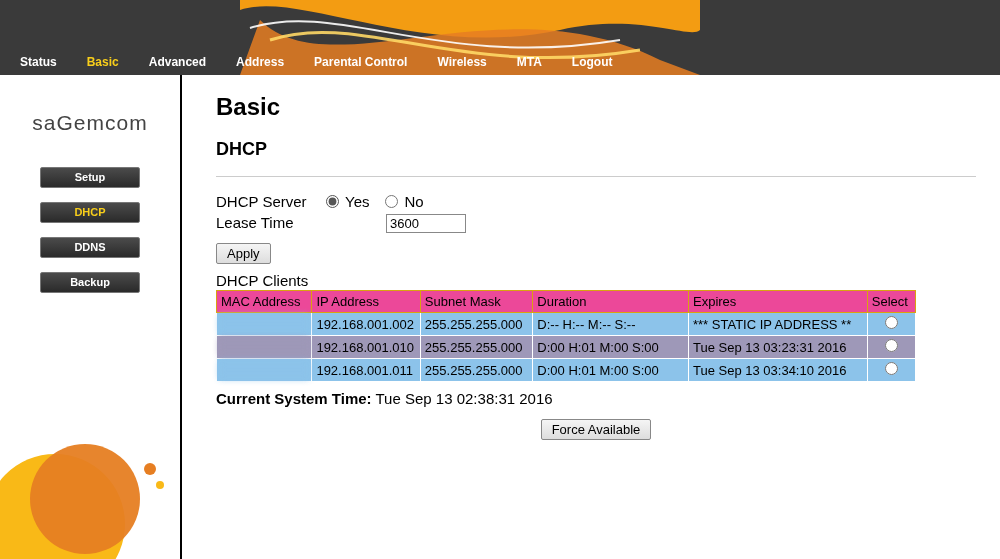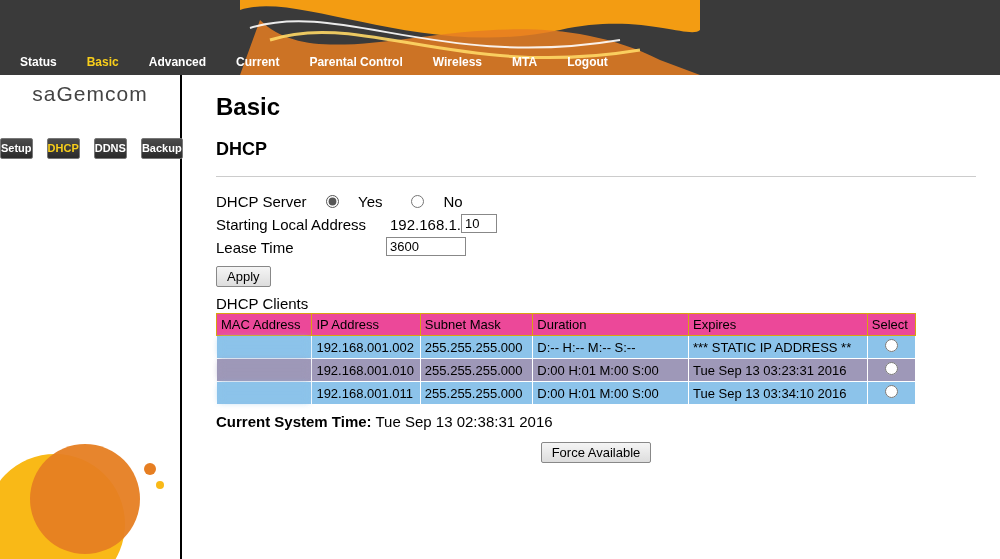--- a/index.html
+++ b/index.html
@@ -39,35 +39,35 @@
       font-weight: bold;
       font-size: 12px;
       text-decoration: none;
       cursor: pointer;
     }
     .topnav a.active { color: #f8ce1a; }
     .main { display: flex; height: calc(559px - 75px); }
     .sidebar {
       width: 182px;
       border-right: 2px solid #000;
-      padding-top: 7px;
+      padding-top: 36px;
       position: relative;
       background: #fff;
     }
     .brand {
       text-align: center;
       font-family: "Trebuchet MS", sans-serif;
       font-size: 21px;
       letter-spacing: 1px;
       color: #444;
       margin-bottom: 32px;
     }
     .sidemenu {
       display: flex;
-      flex-direction: row;
+      flex-direction: column;
       align-items: center;
       gap: 14px;
     }
     .sidemenu a {
       display: block;
       width: 100px;
       background: linear-gradient(#4b4b4b,#2a2a2a);
       color: #fff;
       font-size: 11px;
       font-weight: bold;
@@ -87,27 +87,27 @@
     }
     .content {
       flex: 1;
       padding: 18px 24px 10px 34px;
       overflow: hidden;
     }
     h1 { font-size: 24px; font-weight: bold; margin-bottom: 18px; }
     h2 { font-size: 18px; font-weight: bold; margin-bottom: 16px; }
     .desc { font-size: 15px; margin-bottom: 10px; }
     hr { border: none; border-top: 1px solid #ccc; margin-bottom: 16px; }
-    .form-row { display: flex; align-items: flex-end; margin-bottom: 4px; font-size: 15px; }
+    .form-row { display: flex; align-items: flex-start; margin-bottom: 4px; font-size: 15px; }
     .form-row .lbl { width: 170px; }
     .form-row .prefix { margin-left: 4px; }
     .form-row input[type=text].tiny { width: 36px; }
     .form-row input[type=text].small { width: 60px; }
     .form-row input[type=text].med { width: 80px; }
-    .radio-group { display: inline-flex; align-items: center; gap: 19px; }
+    .radio-group { display: inline-flex; align-items: center; gap: 6px; }
     .radio-group label { margin-right: 10px; font-size: 15px; }
     input[type=text] {
       font-size: 13px;
       padding: 1px 3px;
       border: 1px solid #888;
     }
     .btn {
       background: linear-gradient(#f5f5f5,#ddd);
       border: 1px solid #888;
       border-radius: 2px;
@@ -162,21 +162,21 @@
       <path d="M0 10 C 60 -10, 180 60, 320 30 C 400 12, 450 40, 460 30 L460 0 L0 0 Z" fill="#f39c12"></path>
       <path d="M20 20 C 90 90, 260 -20, 420 60 L460 75 L0 75 Z" fill="#e67e22" opacity="0.85"></path>
       <path d="M10 28 C 100 0, 200 70, 380 40" stroke="#ffffff" stroke-width="2" fill="none" opacity="0.9"></path>
       <path d="M30 40 C 120 10, 220 80, 400 50" stroke="#ffd866" stroke-width="3" fill="none" opacity="0.9"></path>
     </svg>
   </div>
   <div class="topnav">
     <a>Status</a>
     <a class="active">Basic</a>
     <a>Advanced</a>
-    <a>Current</a>
+    <a>Address</a>
     <a>Parental Control</a>
     <a>Wireless</a>
     <a>MTA</a>
     <a>Logout</a>
   </div>
 </div>
 
 <div class="main">
   <div class="sidebar">
     <div class="brand">saGemcom</div>
@@ -204,25 +204,20 @@
     <div class="form-row">
       <span class="lbl" style="width:110px">DHCP Server</span>
       <span class="radio-group">
         <input type="radio" name="dhcps" checked="" style="">
         <label>Yes</label>
         <input type="radio" name="dhcps" style="">
         <label>No</label>
       </span>
     </div>
 
-    <div class="form-row">
-      <span class="lbl">Starting Local Address</span>
-      <span class="prefix">192.168.1.</span>
-      <input type="text" class="tiny" value="10" style="">
-    </div>
 
 
     <div class="form-row">
       <span class="lbl">Lease Time</span>
       <input type="text" class="med" value="3600" style="">
     </div>
 
     <button class="btn">Apply</button>
 
     <div class="section-lbl">DHCP Clients</div>

